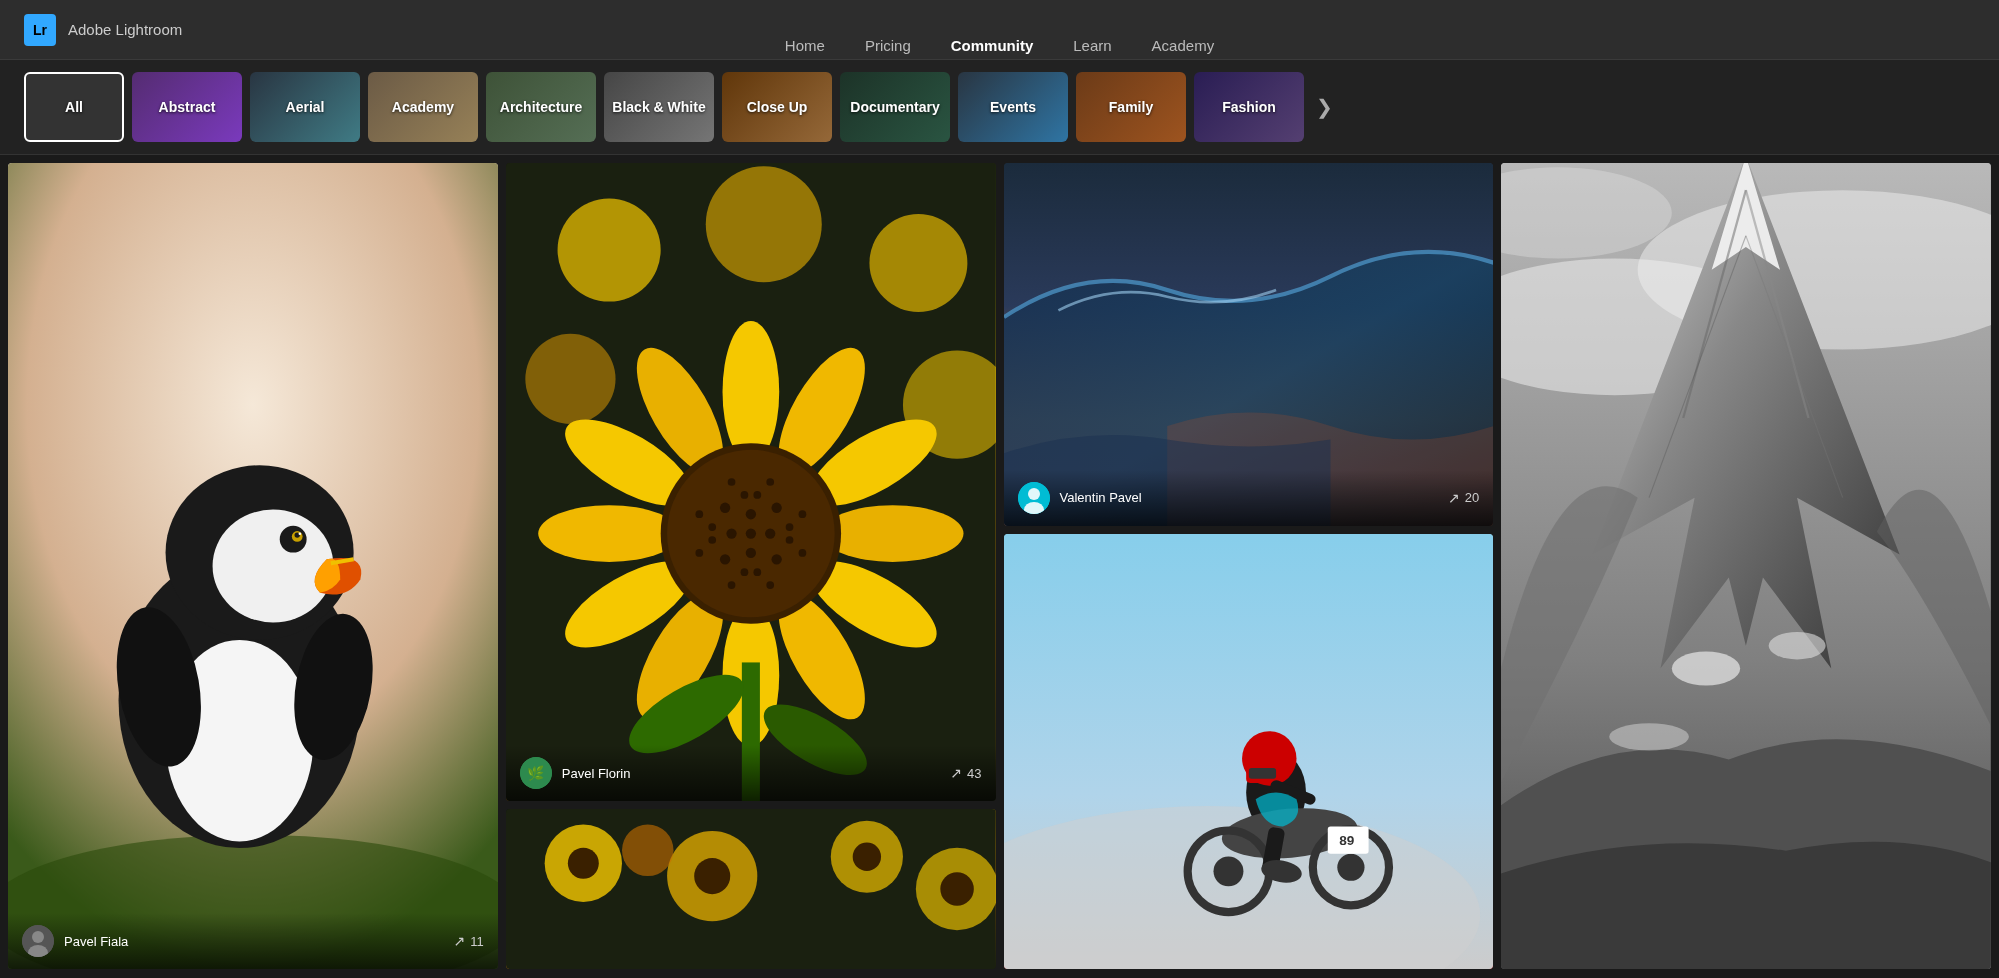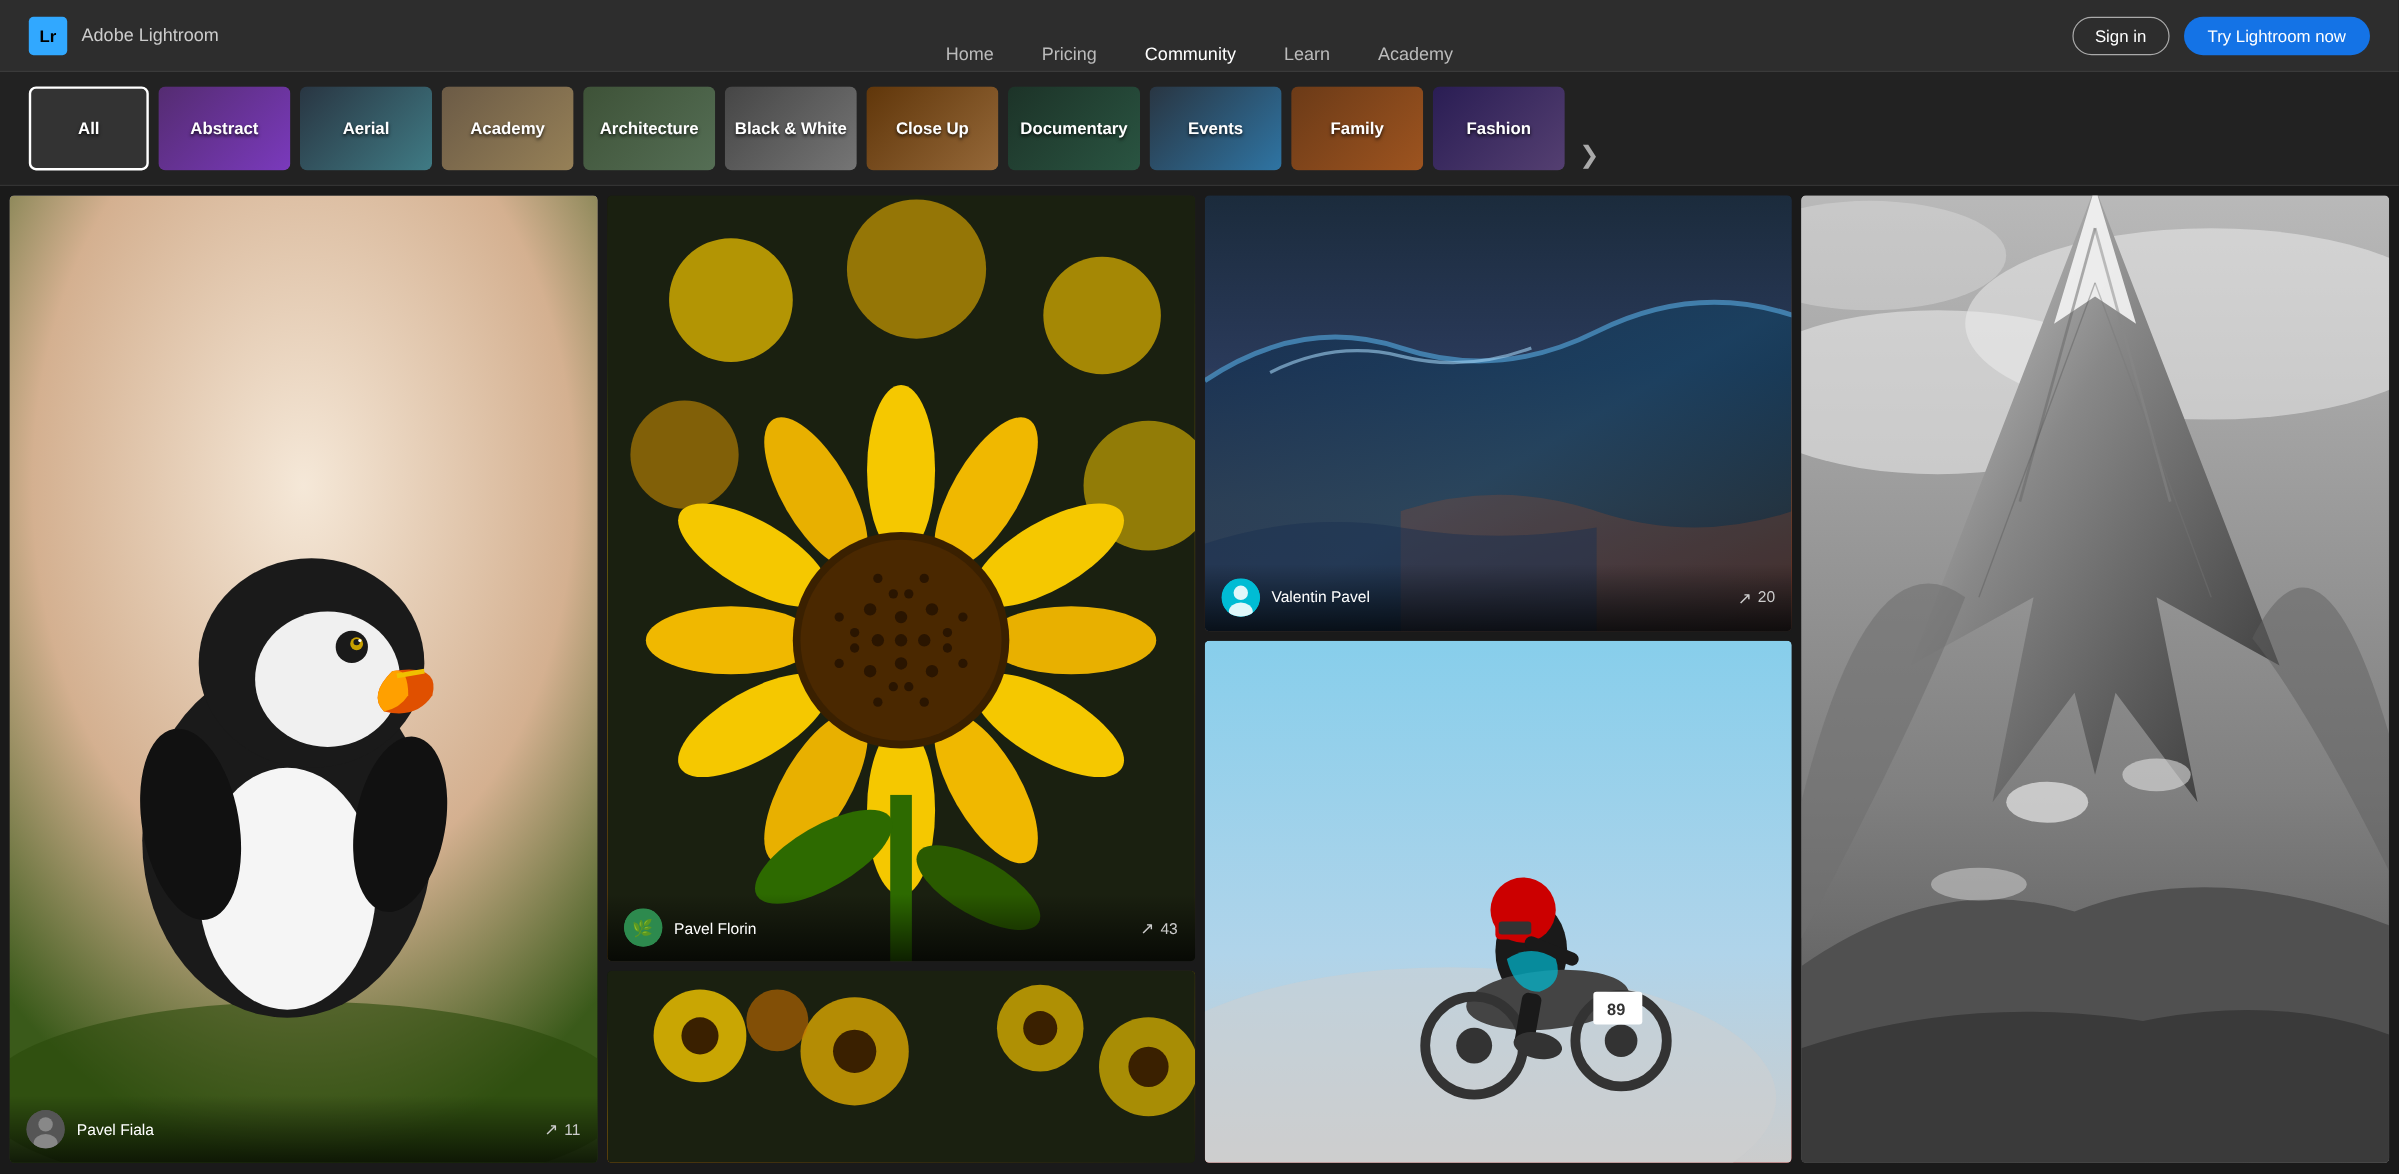--- a/index.html
+++ b/index.html
@@ -55,21 +55,21 @@
       margin-top: 32px;
     }
     .nav-item {
       font-size: 15px;
       color: #bbb;
       cursor: pointer;
       text-decoration: none;
     }
     .nav-item.active {
       color: #fff;
-      font-weight: 400;
+      font-weight: 700;
     }
     .header-right {
       display: flex;
       align-items: center;
       gap: 12px;
     }
     .btn-signin {
       background: transparent;
       border: 1px solid #aaa;
       color: #fff;
@@ -87,21 +87,21 @@
       font-size: 14px;
       cursor: pointer;
       font-weight: 500;
     }
 
     
     .category-bar {
       background: #222;
       padding: 12px 24px;
       display: flex;
-      align-items: flex-end;
+      align-items: center;
       gap: 8px;
       overflow: hidden;
       border-bottom: 1px solid #333;
     }
     .cat-item {
       position: relative;
       height: 70px;
       min-width: 110px;
       border-radius: 6px;
       overflow: hidden;
@@ -273,24 +273,20 @@
   </div>
 
   <nav class="header-nav">
     <a class="nav-item" href="#">Home</a>
     <a class="nav-item" href="#">Pricing</a>
     <a class="nav-item active" href="#">Community</a>
     <a class="nav-item" href="#">Learn</a>
     <a class="nav-item" href="#">Academy</a>
   </nav>
 
-  <div class="header-right">
-    <button class="btn-signin">Sign in</button>
-    <button class="btn-try">Try Lightroom now</button>
-  </div>
 </header>
 
 <div class="category-bar">
   <div class="cat-item active">
     <span class="cat-label">All</span>
   </div>
   <div class="cat-item">
     <div class="cat-bg bg-abstract"></div>
     <span class="cat-label">Abstract</span>
   </div>

